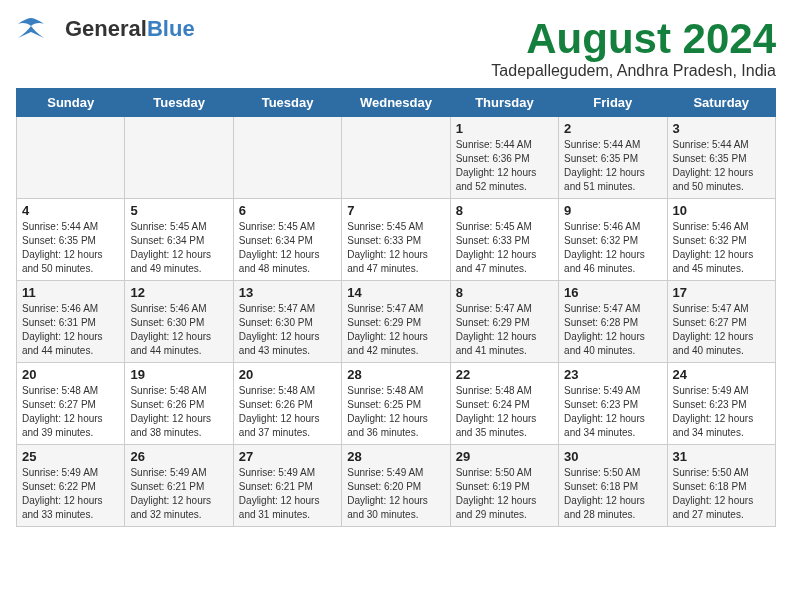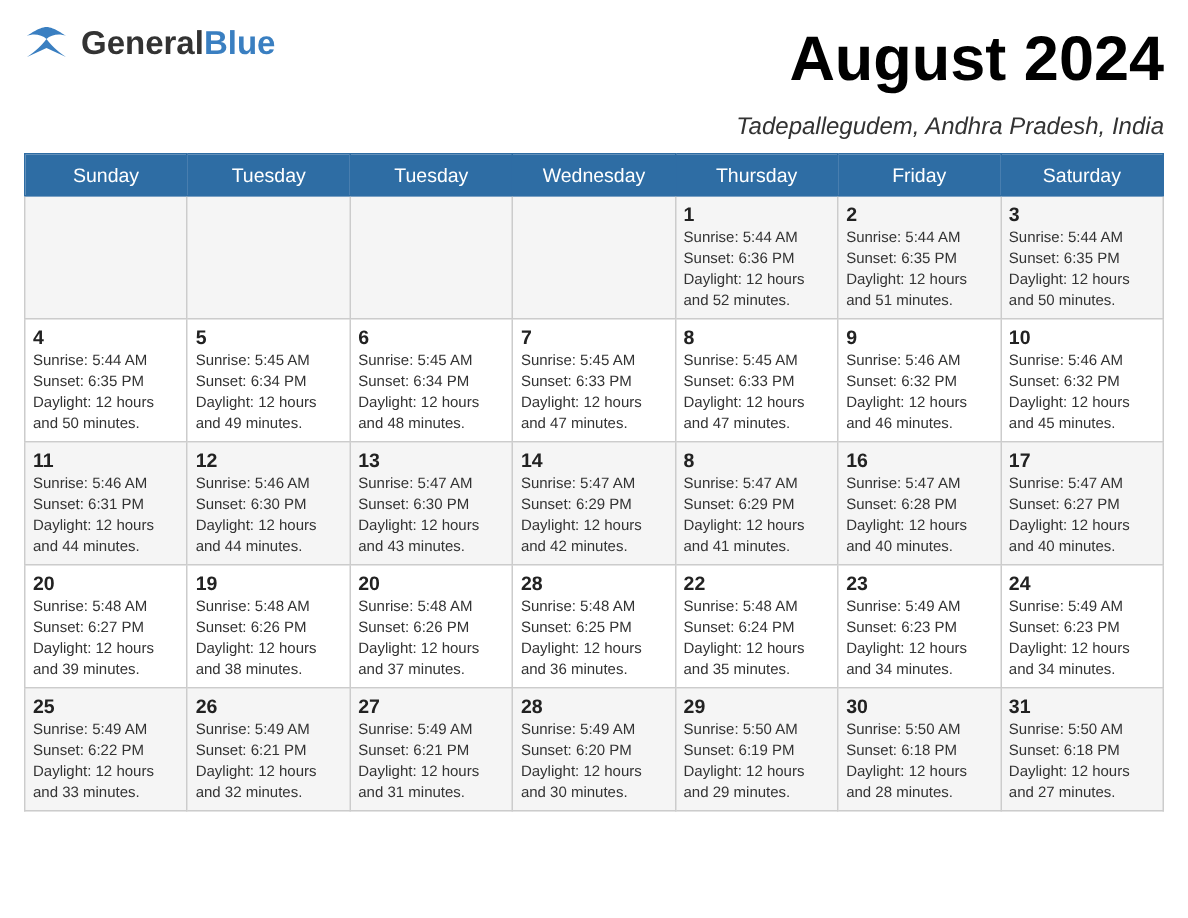--- a/index.html
+++ b/index.html
@@ -17,49 +17,48 @@
       margin-bottom: 8px;
     }
     .logo {
       display: flex;
       flex-direction: column;
       align-items: flex-start;
     }
     .logo-row {
       display: flex;
       align-items: center;
-      gap: 8px;
+      gap: 19px;
     }
     .title-area {
       text-align: right;
     }
     .month-title {
       font-size: 42px;
       font-weight: bold;
-      color: #000000;
+      color: #15803d;
       line-height: 1.1;
     }
     .location-title {
       font-size: 16px;
       color: #333;
-      margin-top: 14px;
-      font-style: italic;
+      margin-top: 0;
     }
     table {
       width: 100%;
       border-collapse: collapse;
       font-size: 11px;
     }
     thead tr th {
       background-color: #2e6da4;
       color: #fff;
       text-align: center;
       padding: 6px 4px;
       font-size: 13px;
-      font-weight: normal;
+      font-weight: bold;
       border: 1px solid #2e6da4;
     }
     tbody tr td {
       border: 1px solid #ccc;
       vertical-align: top;
       padding: 4px 5px;
       min-height: 70px;
       height: 80px;
       width: calc(100% / 7);
     }

